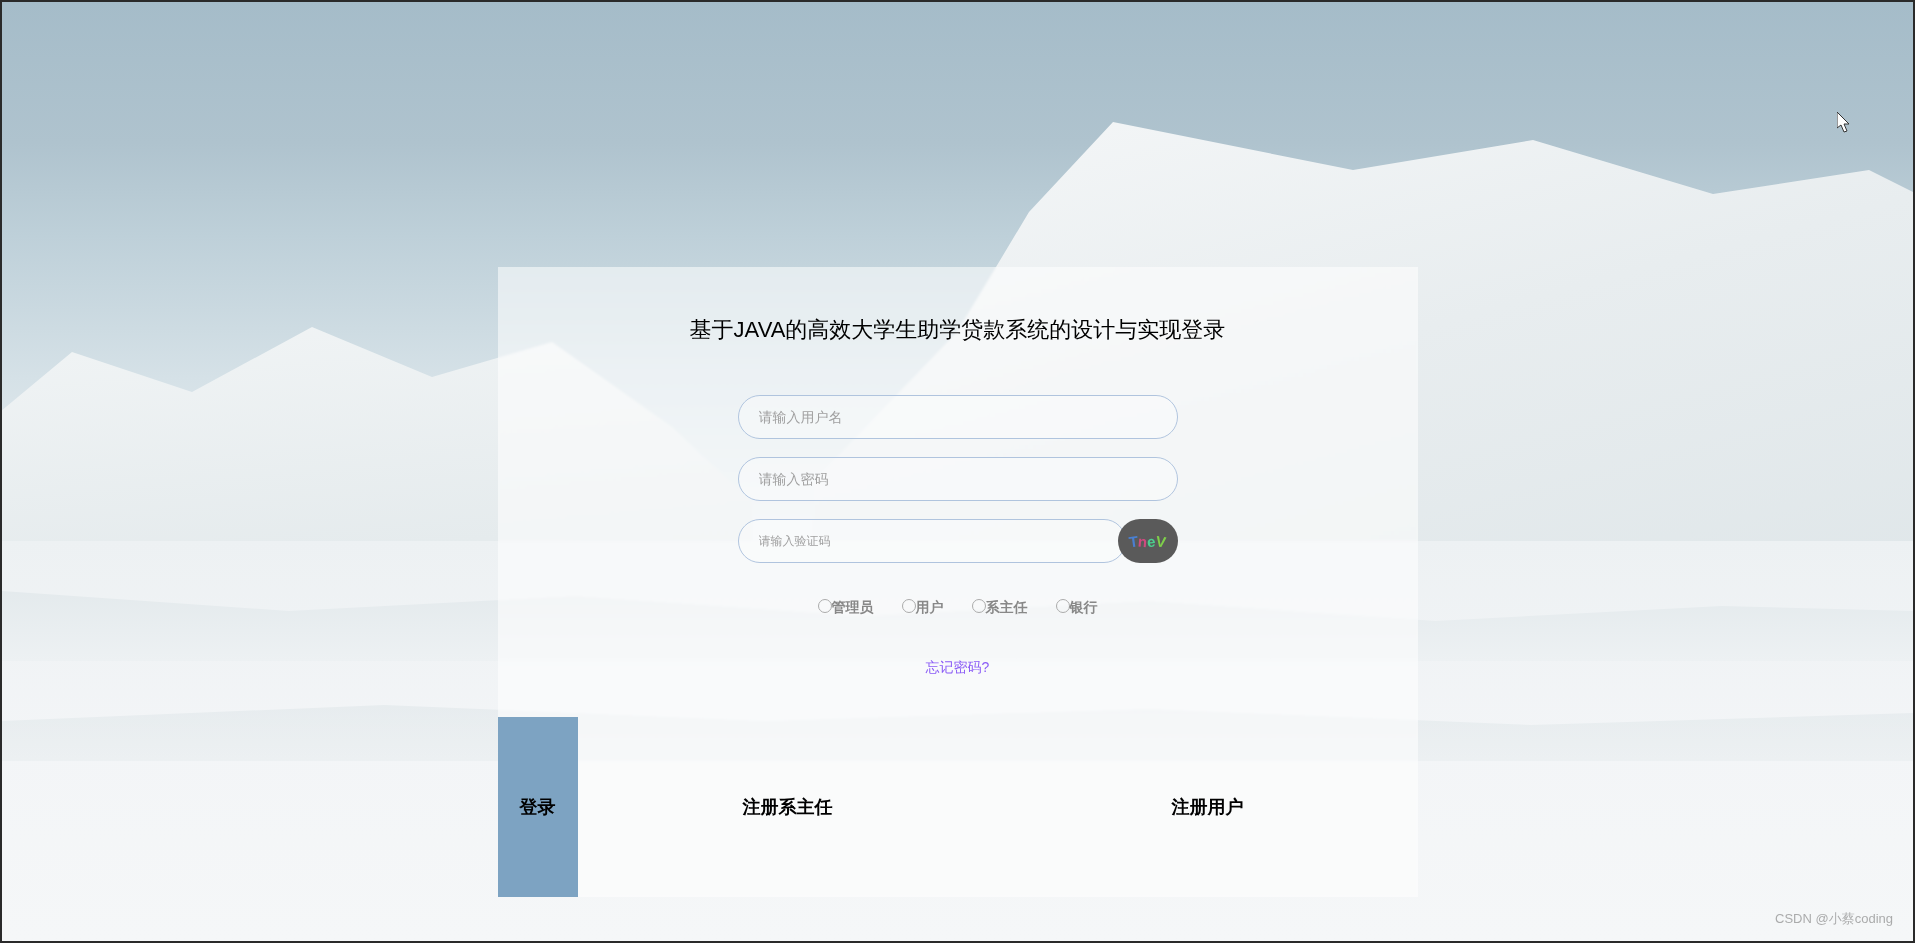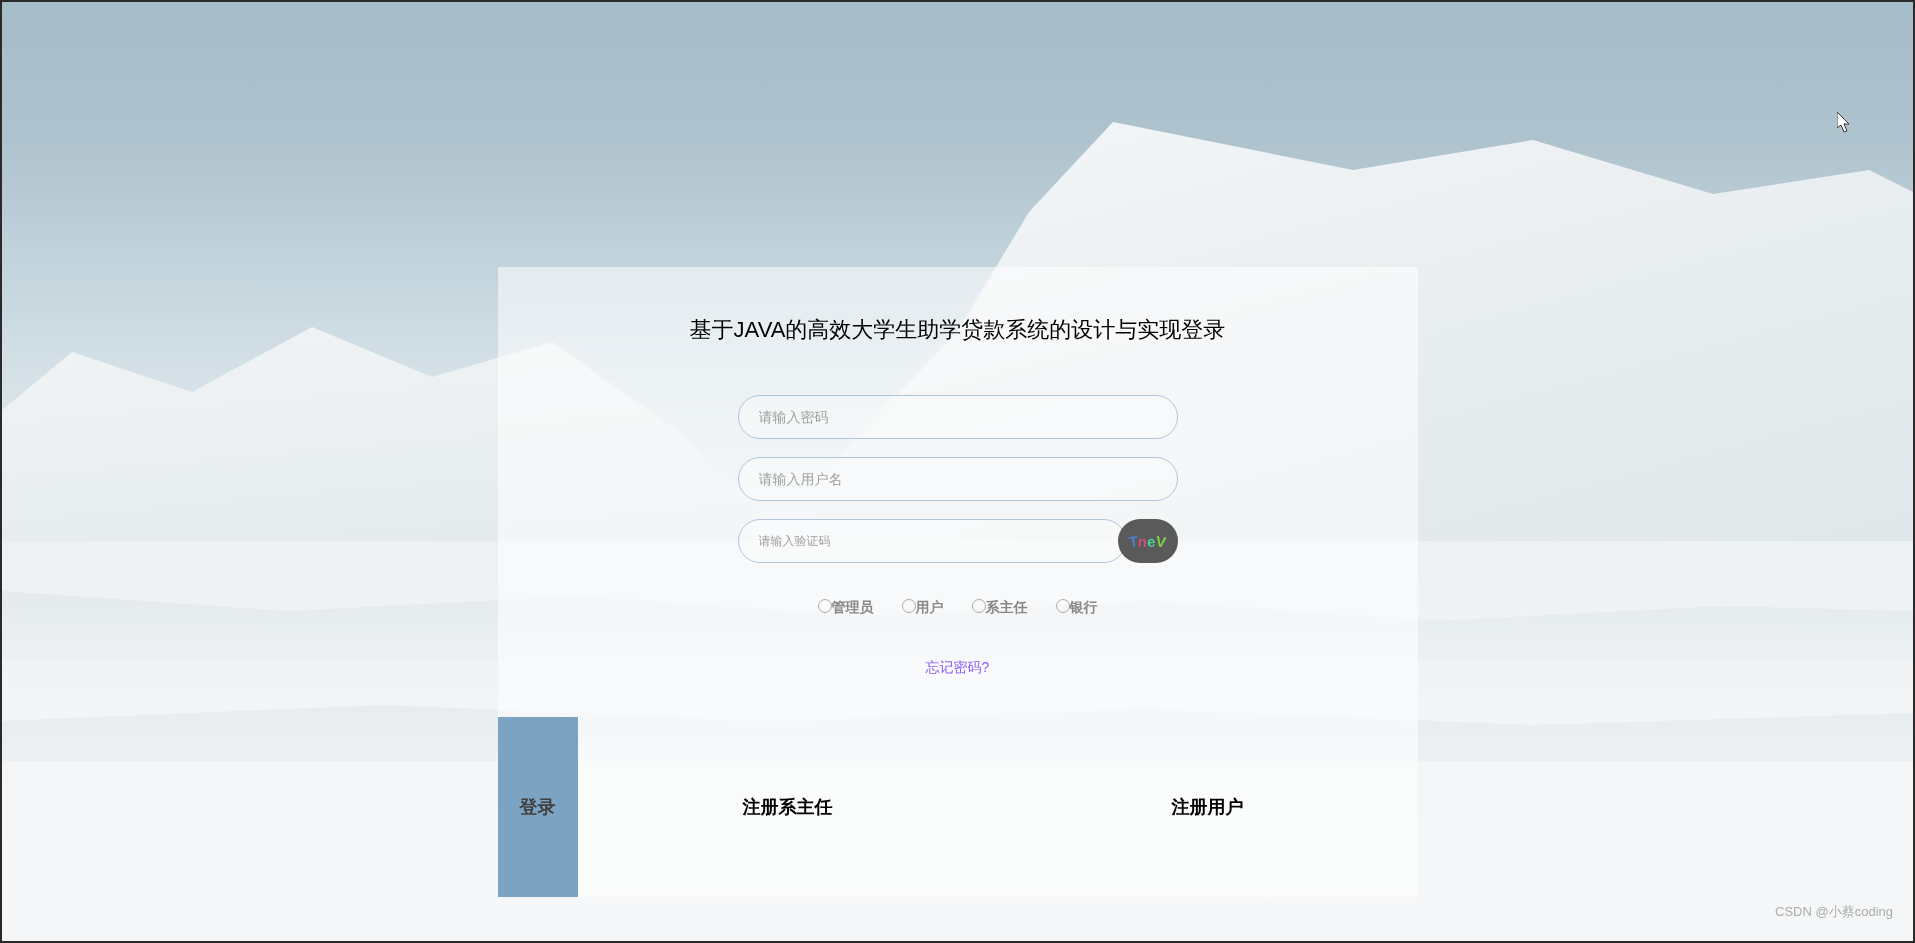--- a/index.html
+++ b/index.html
@@ -219,39 +219,39 @@
       justify-content: center;
       font-size: 18px;
       font-weight: bold;
       color: #000;
       cursor: pointer;
     }
     
     .btn-login {
       width: 80px;
       background: #7da3c2;
-      color: #404040;
+      color: #000000;
     }
     
     .btn-register {
       flex: 1;
     }
     
     .cursor {
       position: absolute;
       top: 110px;
       right: 60px;
       width: 16px;
       height: 22px;
       pointer-events: none;
     }
     
     .watermark {
       position: absolute;
-      bottom: 20px;
+      bottom: 13px;
       right: 20px;
       font-size: 13px;
       color: rgba(120, 120, 120, 0.6);
       z-index: 100;
     }
   </style>
 </head>
 <body>
 
 <div class="background">
@@ -260,25 +260,25 @@
   <div class="snow-ground"></div>
   <div class="snow-ridge1"></div>
   <div class="snow-ridge2"></div>
 </div>
 
 <div class="login-panel">
   <h1 class="panel-title">基于JAVA的高效大学生助学贷款系统的设计与实现登录</h1>
 
   <div class="form-area">
     <div class="input-wrapper">
+      <input type="text" class="text-input" placeholder="请输入用户名" style="">
+    </div>
+
+    <div class="input-wrapper">
       <input type="password" class="text-input" placeholder="请输入密码" style="">
-    </div>
-
-    <div class="input-wrapper">
-      <input type="text" class="text-input" placeholder="请输入用户名" style="">
     </div>
 
     <div class="captcha-row">
       <input type="text" class="captcha-input" placeholder="请输入验证码" style="">
       <div class="captcha-display">
         <span class="captcha-char c1">T</span>
         <span class="captcha-char c2">n</span>
         <span class="captcha-char c3">e</span>
         <span class="captcha-char c4">V</span>
       </div>

